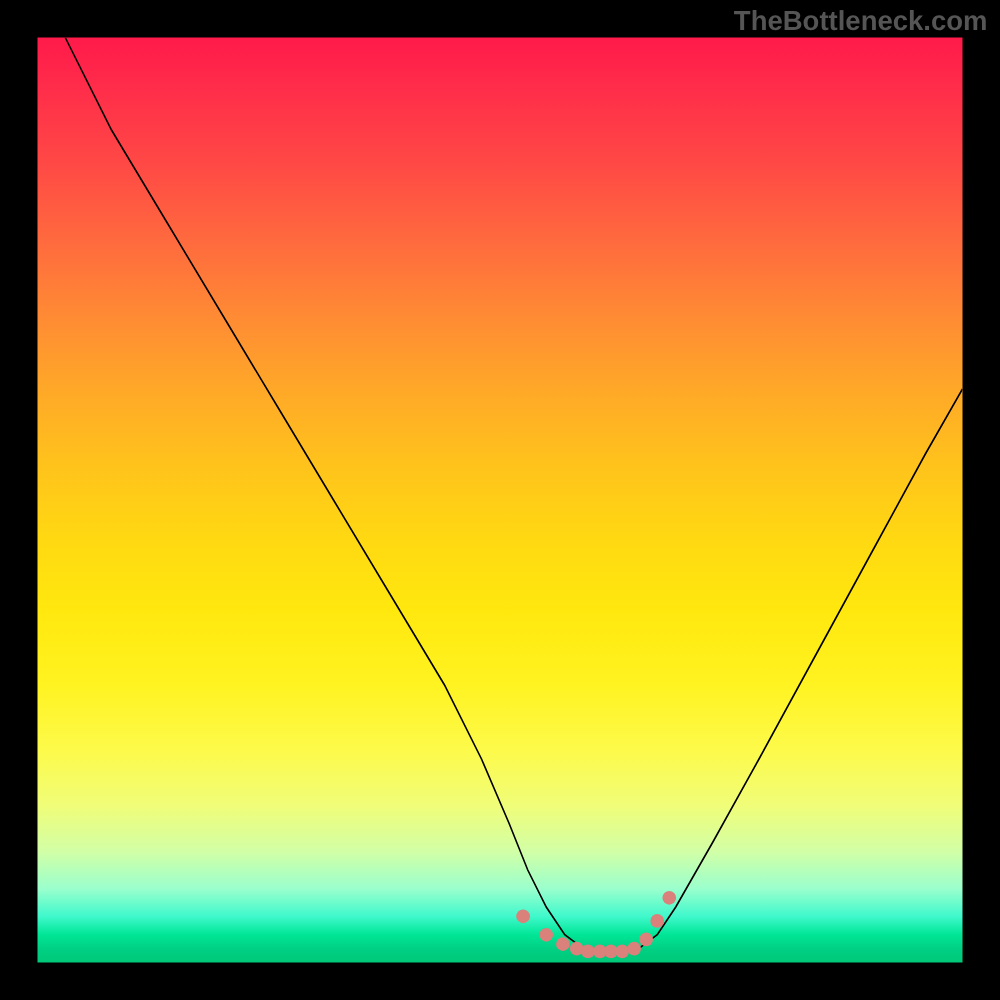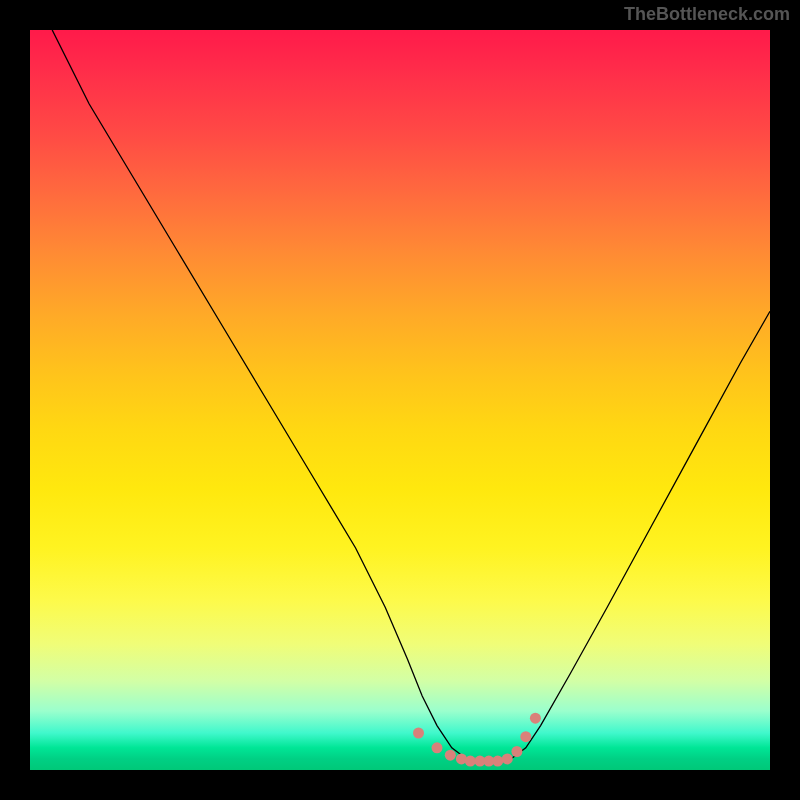--- a/index.html
+++ b/index.html
@@ -2,21 +2,21 @@
 <html><head>
 <meta charset="utf-8">
 <style>
   * { margin: 0; padding: 0; box-sizing: border-box; }
   body { width: 800px; height: 800px; background: #000; position: relative; font-family: Arial, sans-serif; }
   .watermark {
     position: absolute;
     top: 4px;
     right: 10px;
     color: #555;
-    font-size: 18px;
+    font-size: 22px;
     font-weight: bold;
     z-index: 10;
   }
   .plot-area {
     position: absolute;
     left: 30px;
     top: 30px;
     width: 740px;
     height: 740px;
   }

